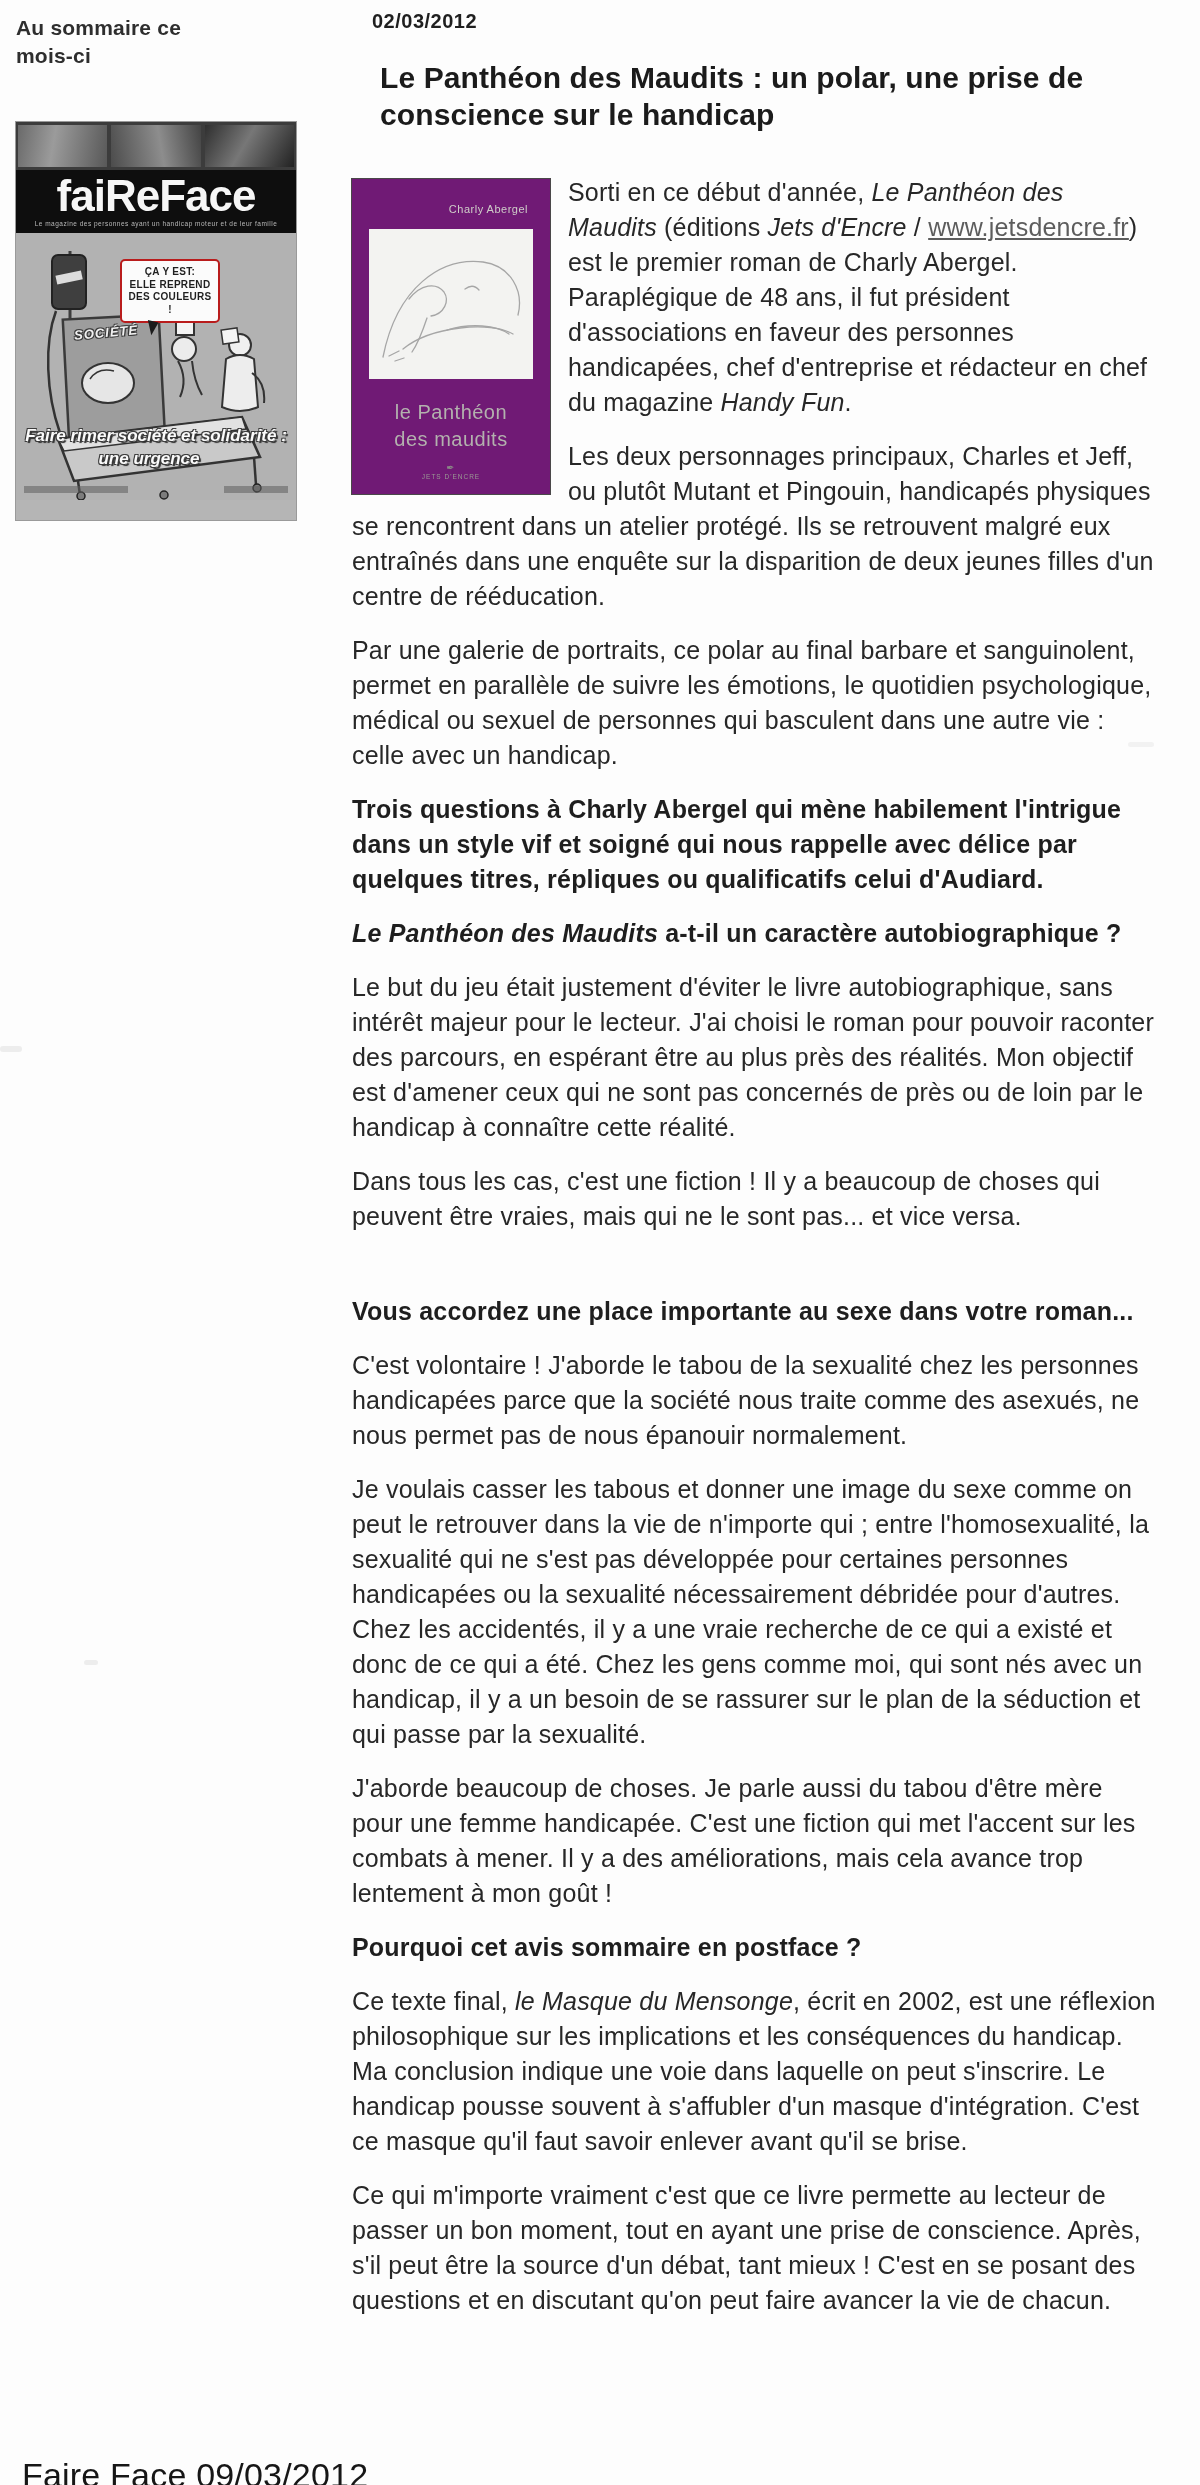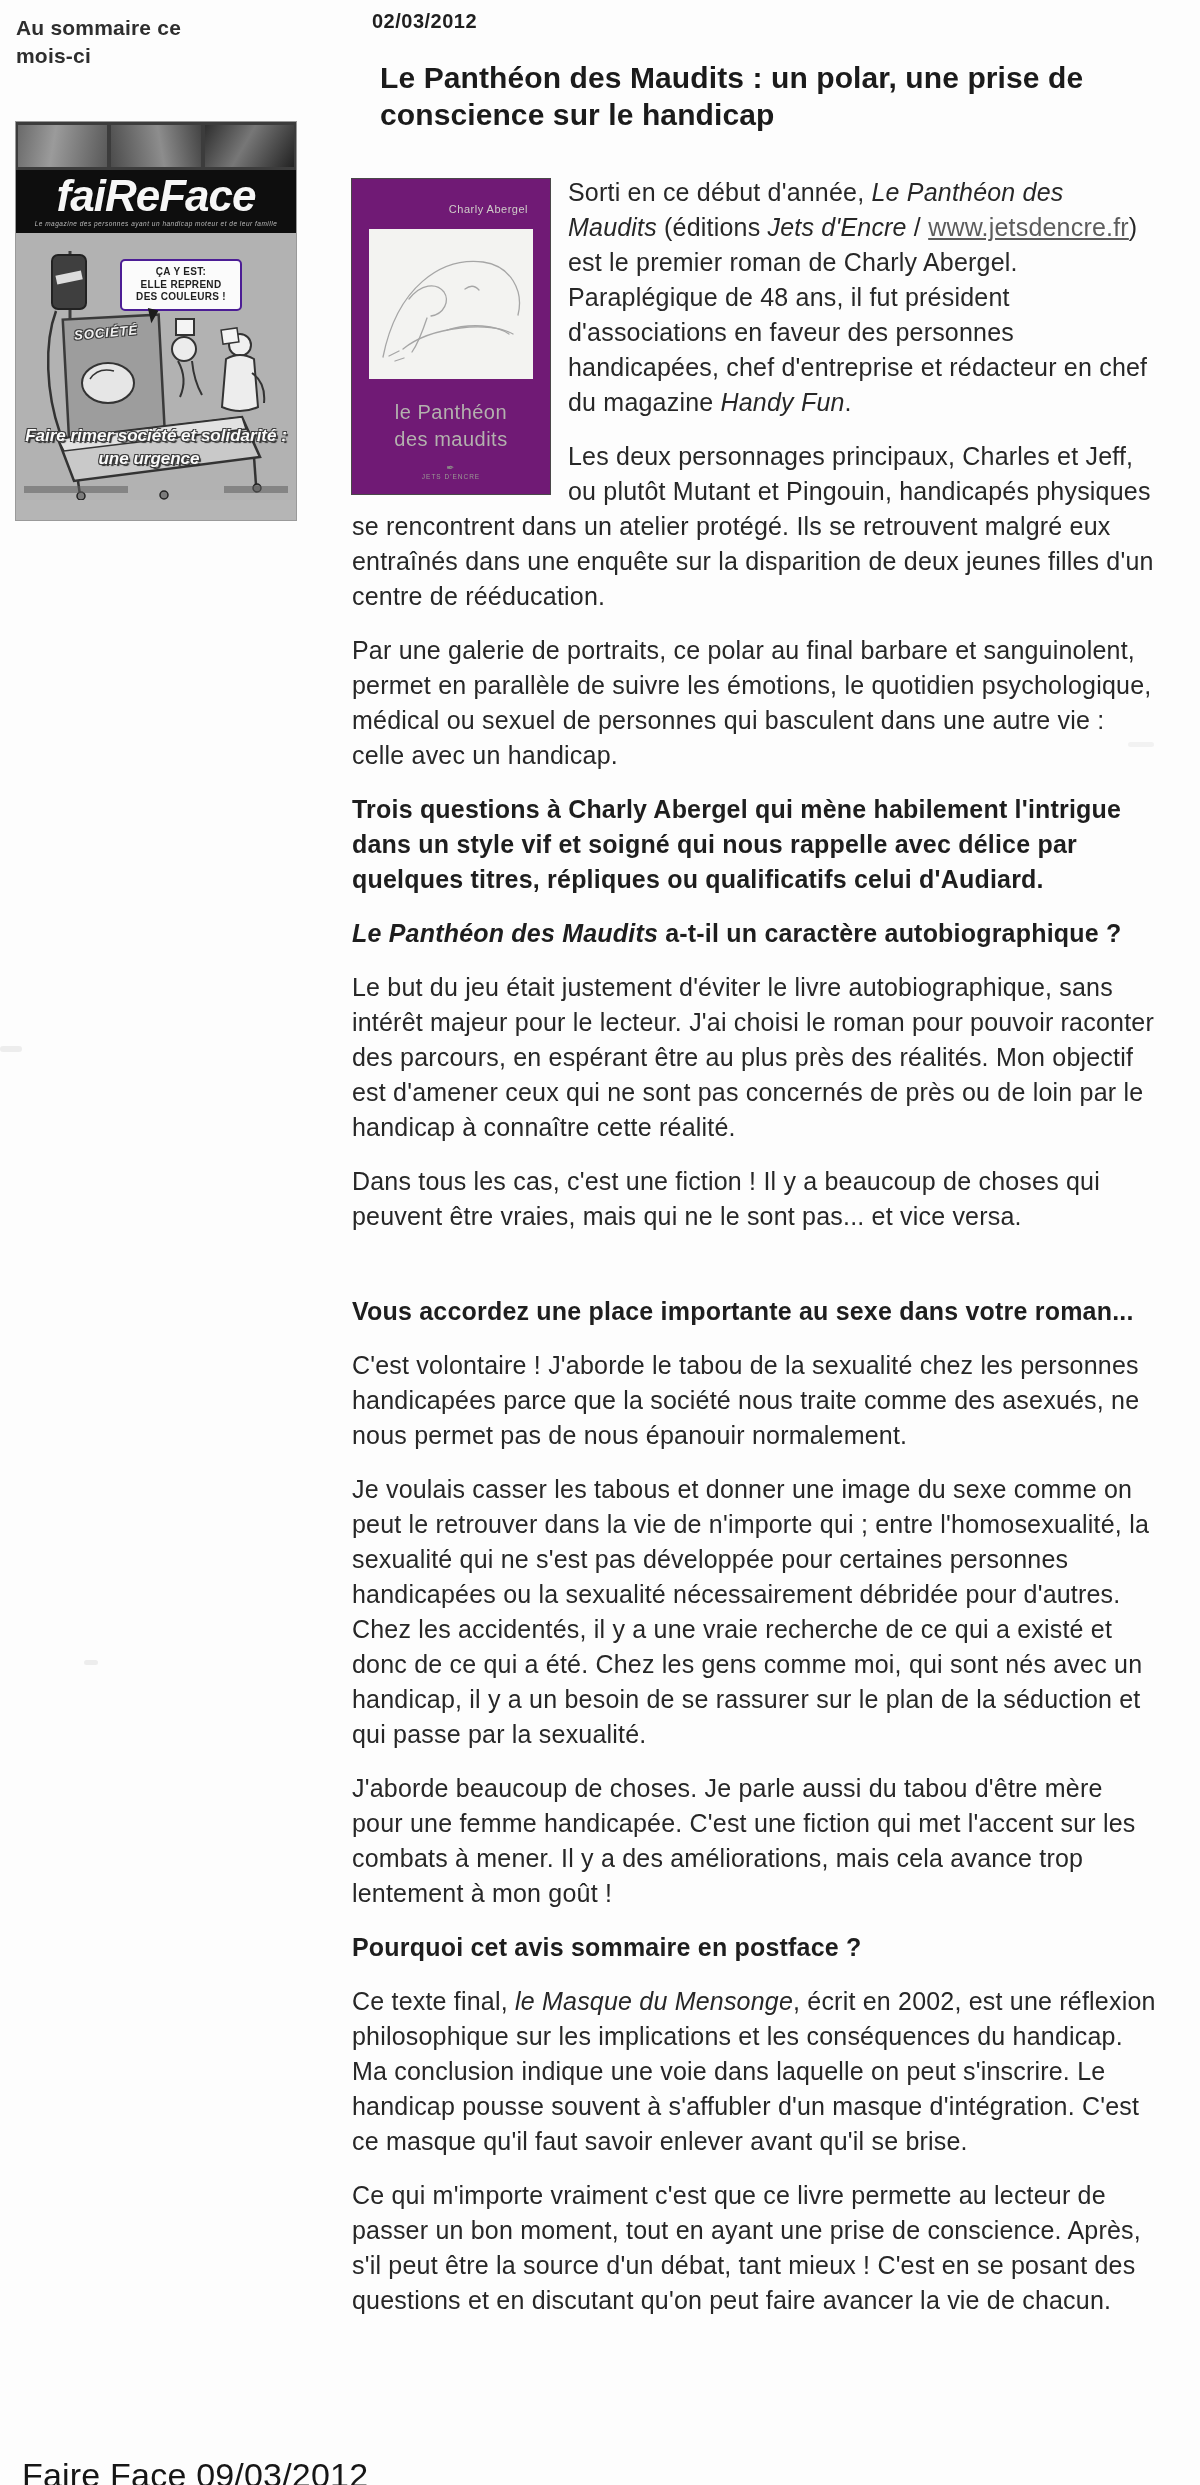--- a/index.html
+++ b/index.html
@@ -18,31 +18,31 @@
   }
   .mag-cover {
     position:absolute; left:0; top:108px; width:280px; height:398px;
     background:#b5b5b5; box-shadow:0 0 0 1px #9a9a9a; overflow:hidden;
   }
   .mag-photos { display:flex; height:48px; background:#3c3c3c; }
   .mag-photos .ph { flex:1; margin:3px 2px; }
   .ph1 { background:linear-gradient(100deg,#6a6a6a,#9b9b9b 40%,#585858); }
   .ph2 { background:linear-gradient(80deg,#4c4c4c,#8d8d8d 55%,#444); }
   .ph3 { background:linear-gradient(120deg,#2f2f2f,#777 45%,#222); }
-  .mag-logoband { background:#0e0e0e; padding:3px 6px 6px; text-align:center;font-style:italic; }
+  .mag-logoband { background:#0e0e0e; padding:3px 6px 6px; text-align:center; }
   .mag-logo {
     font-size:44px; font-weight:900; color:#f6f6f6; letter-spacing:-1px;
     line-height:46px; text-shadow:0 0 1px #000;
   }
   .mag-tagline { font-size:6.5px; color:#b9b9b9; letter-spacing:.5px; margin-top:1px; }
   .mag-cartoon { position:relative; height:267px; background:#b2b2b2; }
   .mag-cartoon svg { position:absolute; left:0; top:0; }
   .bubble {
-    position:absolute; left:104px; top:26px; width:122px; padding:5px 4px;
-    background:#fbfbfb; border:2px solid #4c1d95; border-radius:5px;
+    position:absolute; left:104px; top:26px; width:100px; padding:5px 4px;
+    background:#fbfbfb; border:2px solid #b91c1c; border-radius:5px;
     text-align:center; z-index:2;
   }
   .bubble span { display:block; font-size:10px; font-weight:700; line-height:12.5px; color:#1f1f1f; letter-spacing:.3px; }
   .bubble-tail {
     position:absolute; left:24px; bottom:-14px; width:0; height:0;
     border-left:7px solid transparent; border-right:4px solid transparent;
     border-top:14px solid #1c1c1c; transform:rotate(14deg);
   }
   .societe {
     position:absolute; left:58px; top:92px; z-index:2;

